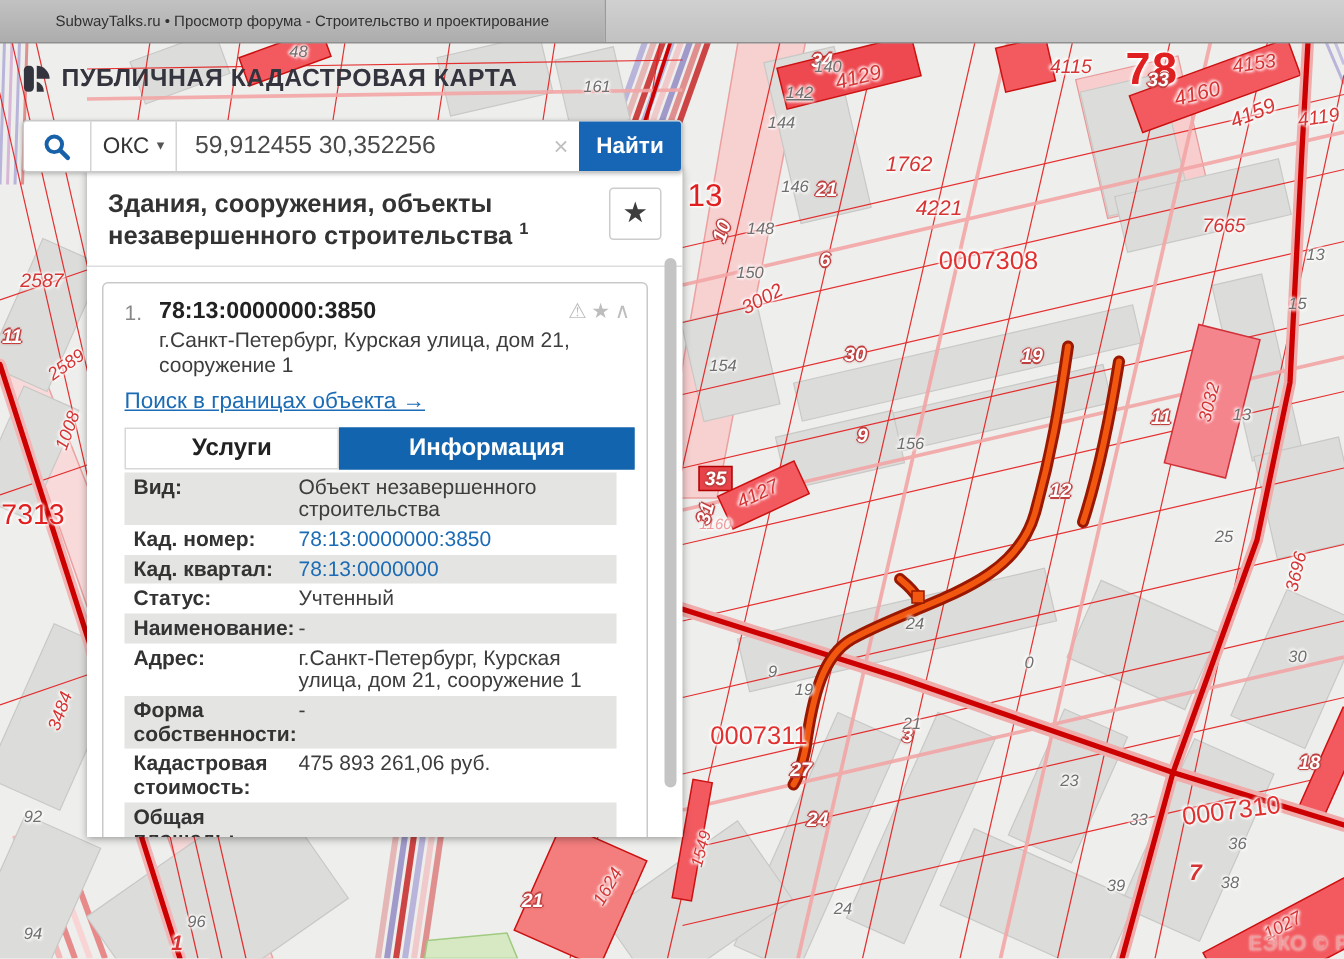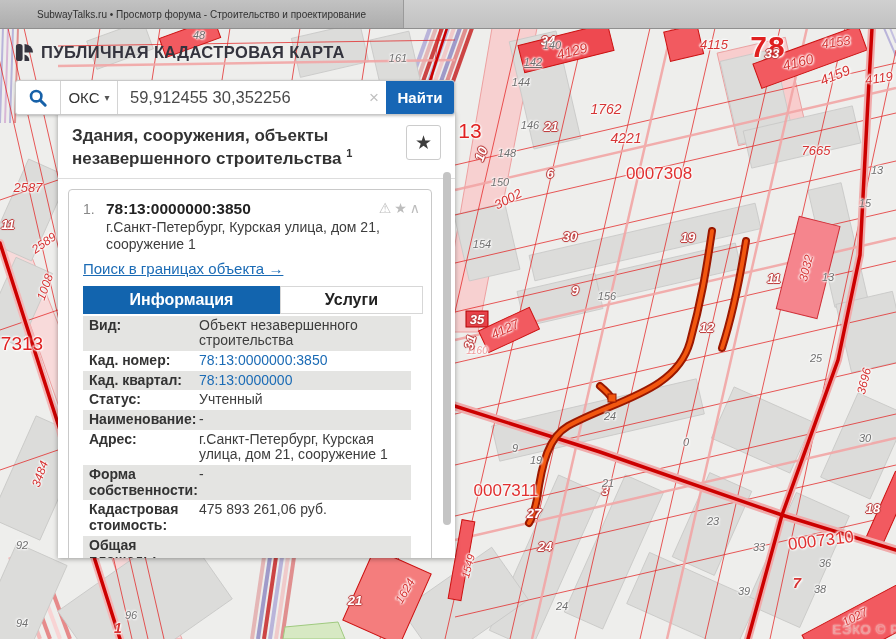--- a/index.html
+++ b/index.html
@@ -363,22 +363,22 @@
     </div>
     <div class="res-addr">
       <span>г.Санкт-Петербург, Курская улица, дом 21,</span>
       <span>сооружение 1</span>
     </div>
     <div class="res-link-row">
       <span class="res-link">Поиск в границах объекта →</span>
     </div>
 
     <div class="tabs">
+        <div class="tab">Услуги</div>
         <div class="tab active">Информация</div>
-        <div class="tab">Услуги</div>
       </div>
     <div class="itable">
         <div class="irow shade">
           <span class="lab">Вид:</span>
           <span class="val">Объект незавершенного строительства</span>
         </div>
         <div class="irow">
           <span class="lab">Кад. номер:</span>
           <span class="val"><a>78:13:0000000:3850</a></span>
         </div>

